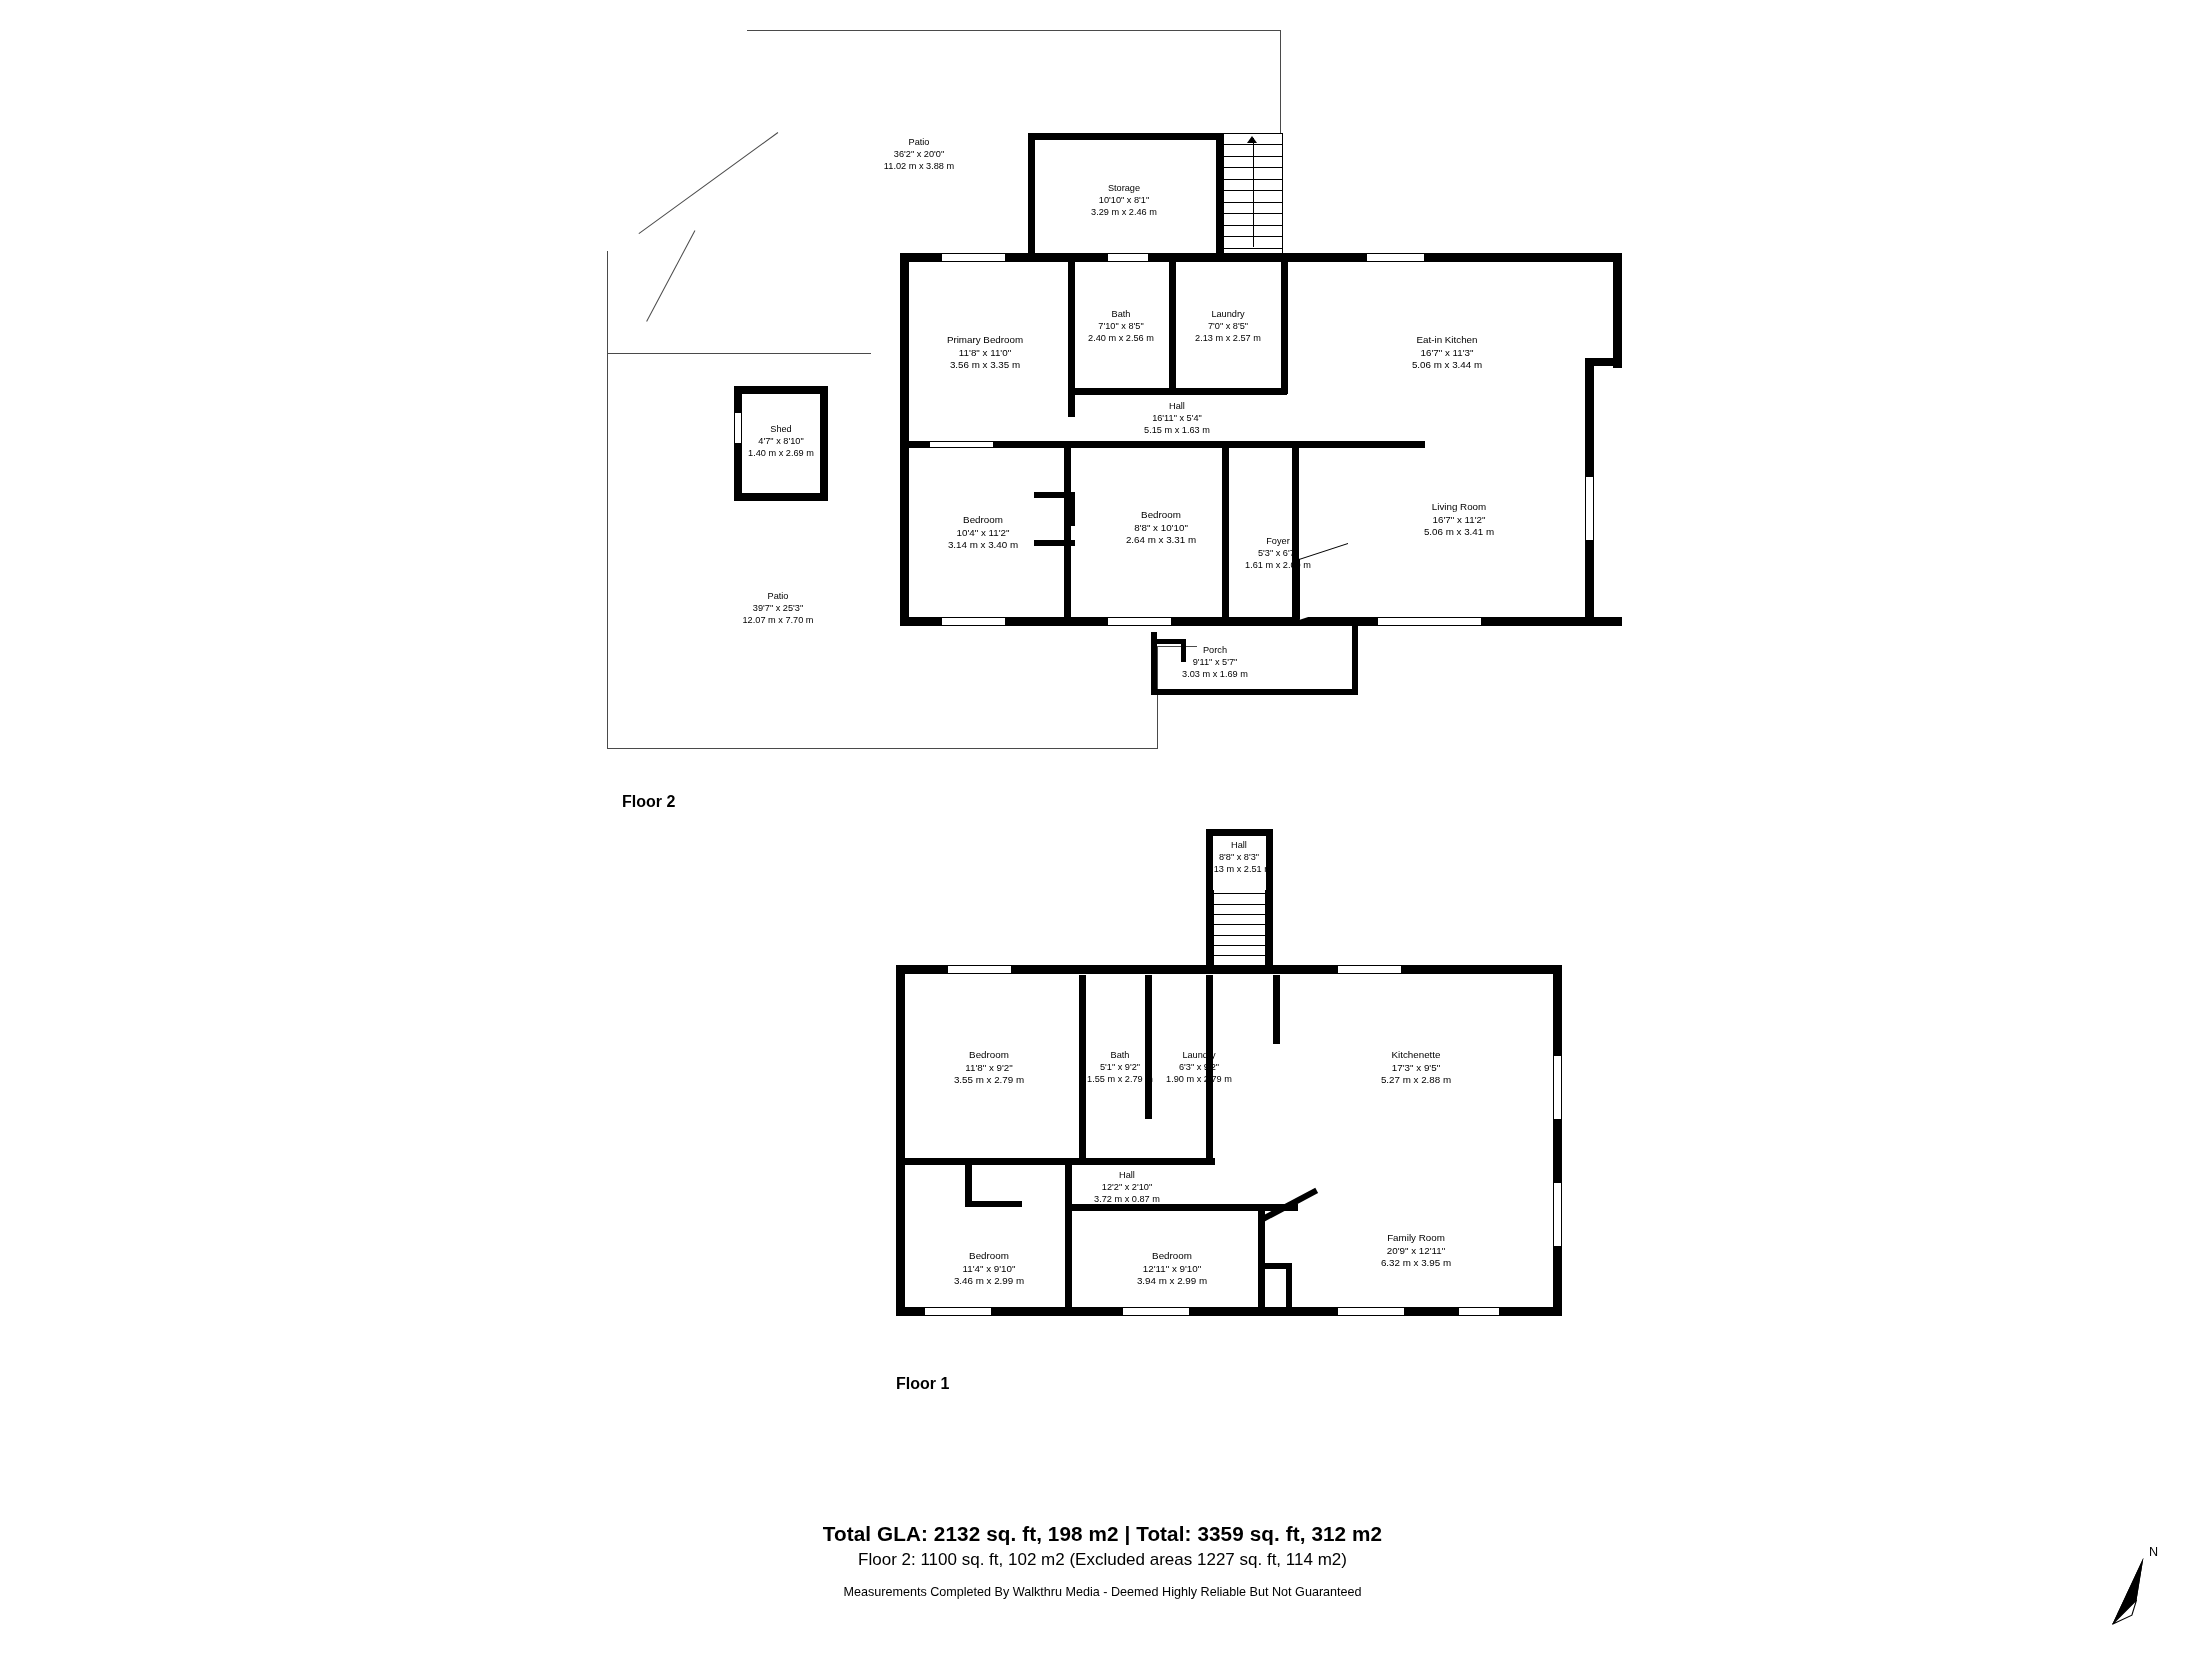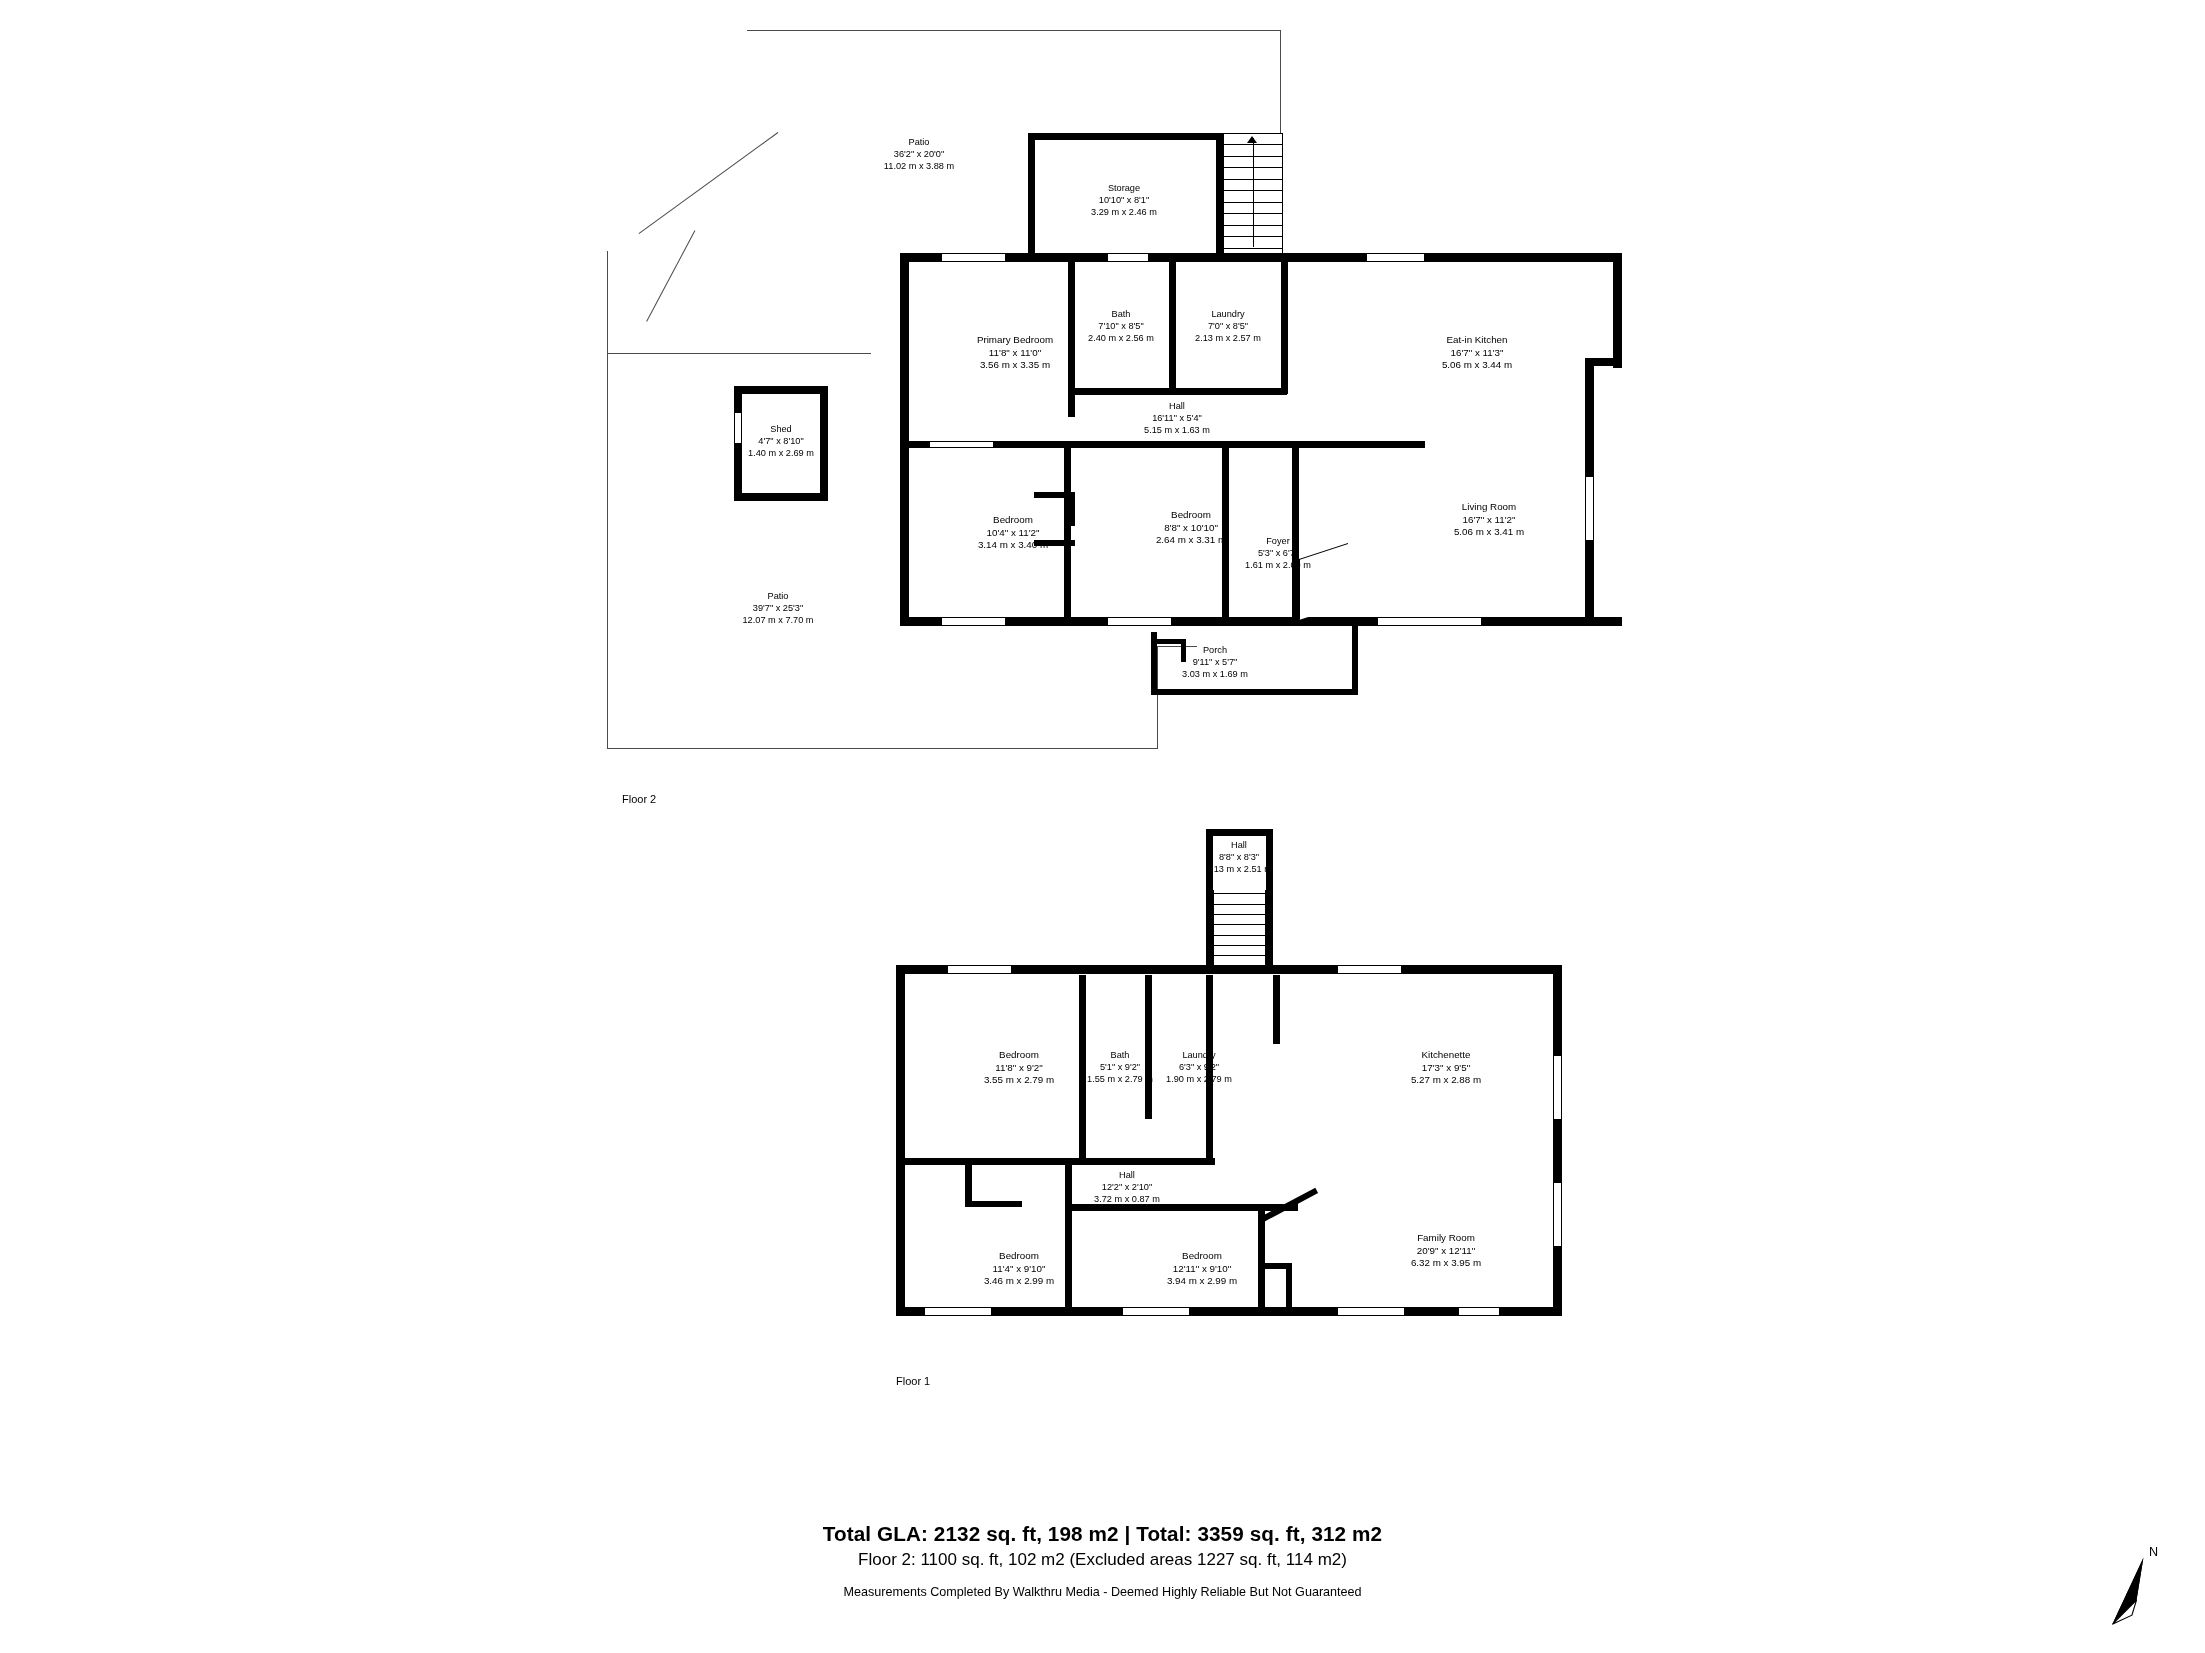--- a/index.html
+++ b/index.html
@@ -27,26 +27,27 @@
     position: absolute;
     text-align: center;
     line-height: 1.30;
     color: #000000;
     white-space: nowrap;
     transform: translate(-50%, -50%);
   }
   .label .nm { display: block; }
   .label .d1 { display: block; }
   .label .d2 { display: block; }
-  .lbl-room { font-size: 9.8px; margin-left: 30px; }
+  .lbl-room { font-size: 9.8px; }
   .lbl-small { font-size: 9.2px; }
   .floor-tag {
     position: absolute;
-    font-size: 11px;
+    font-size: 16px;
     color: #000;
+    font-weight: bold;
   }
   .thinline {
     position: absolute;
     background: #4a4a4a;
   }
   
   .win {
     position: absolute;
     background: #ffffff;
     border-top: 1.7px solid #000;

